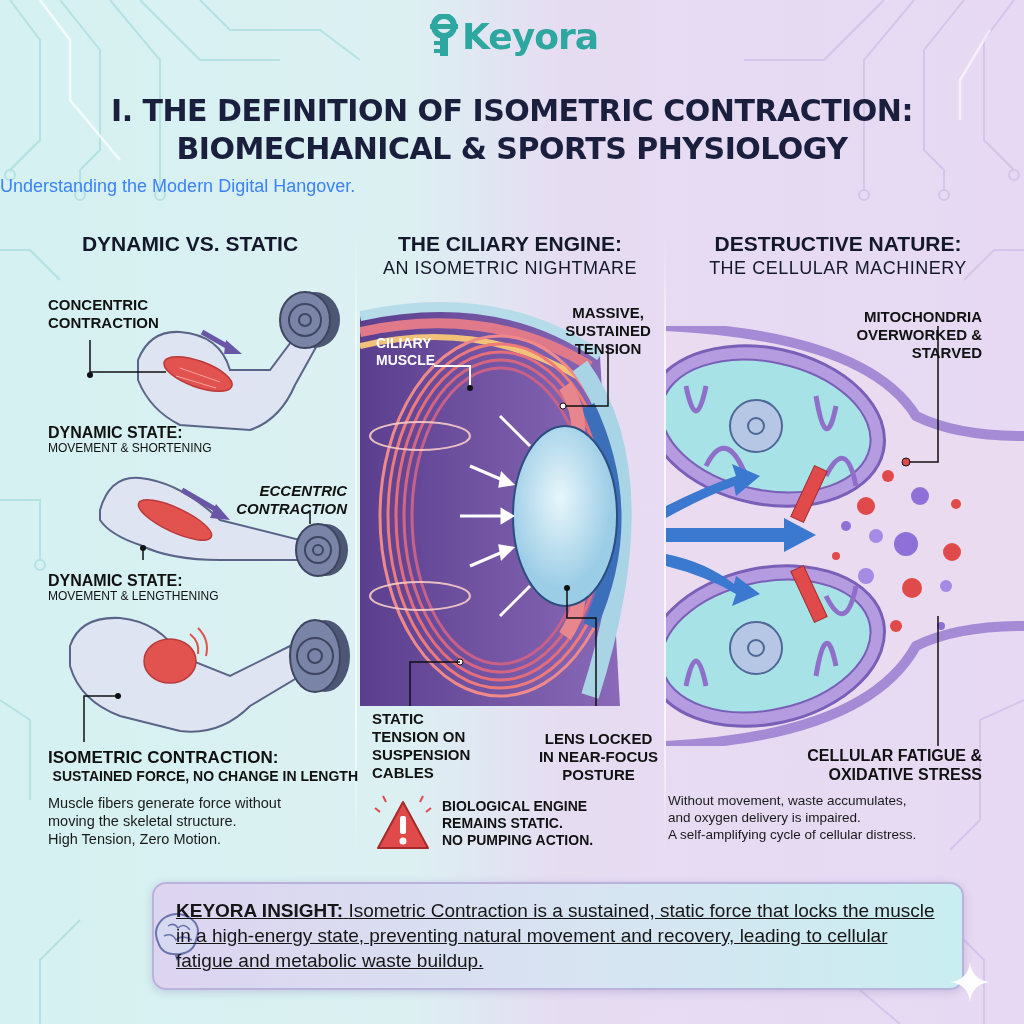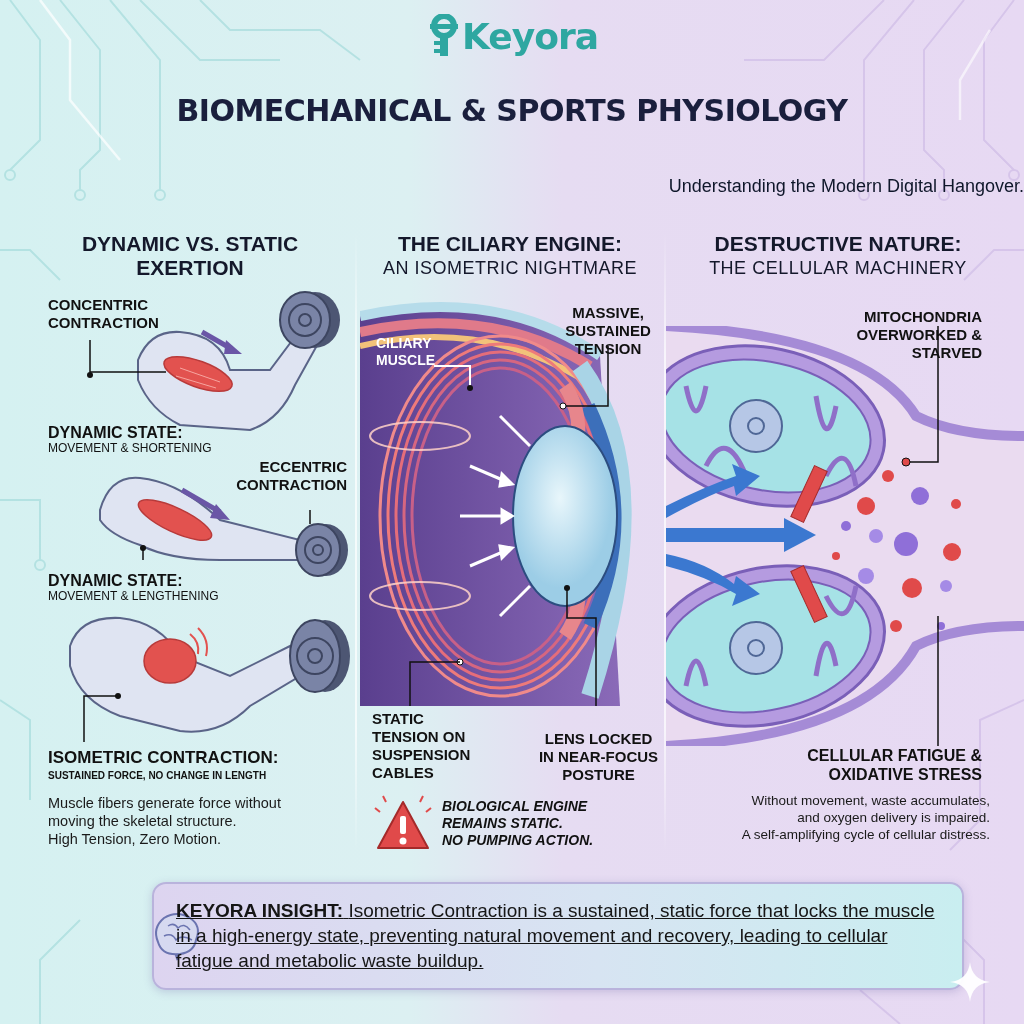--- a/index.html
+++ b/index.html
@@ -18,22 +18,22 @@
   .logo-text {
     font-family: "DejaVu Sans", sans-serif; font-weight: bold;
     font-size: 36px; color: #2ea7a1; letter-spacing: -1px; margin-left: -4px;
   }
   .title {
     position: absolute; left: 0; right: 0; top: 92px; text-align: center;
     font-family: "DejaVu Sans", sans-serif; font-weight: bold;
     font-size: 30px; line-height: 38px; color: #1a1f3d; letter-spacing: -0.5px;
   }
   .subtitle {
-    position: absolute; left: 0; right: 0; top: 176px; text-align: right;
-    font-size: 18px; color: #0f172a;
+    position: absolute; left: 0; right: 0; top: 176px; text-align: left;
+    font-size: 18px; color: #3b82f6;
   }
   .col-head {
     position: absolute; text-align: center; line-height: 24px;
   }
   .col-head .h1 { font-weight: bold; font-size: 21px; display:block; }
   .col-head .h2 { font-size: 18px; display:block; letter-spacing: 0.5px; }
   .lbl { position: absolute; font-weight: bold; font-size: 15px; line-height: 18px; color: #111; }
   .lbl-sm { position: absolute; font-size: 12px; line-height: 15px; color: #111; }
   .lbl-sm b { display:block; font-size: 16px; line-height: 17px; }
   .body-txt { position: absolute; font-size: 14.5px; line-height: 18px; color: #1a1a1a; }
@@ -100,30 +100,30 @@
     <circle cx="18" cy="12" r="10" fill="none" stroke="#2ea7a1" stroke-width="6"></circle>
     <rect x="4" y="10" width="28" height="5" fill="#2ea7a1"></rect>
     <rect x="14" y="20" width="8" height="22" fill="#2ea7a1"></rect>
     <rect x="8" y="27" width="6" height="4" fill="#2ea7a1"></rect>
     <rect x="8" y="35" width="6" height="4" fill="#2ea7a1"></rect>
   </svg>
   <span class="logo-text">Keyora</span>
 </div>
 
 <div class="title">
+  <div>I. THE DEFINITION OF ISOMETRIC CONTRACTION:</div>
   <div>BIOMECHANICAL &amp; SPORTS PHYSIOLOGY</div>
 </div>
 <div class="subtitle">Understanding the Modern Digital Hangover.</div>
 
 <div class="divider" style="left:355px;"></div>
 <div class="divider" style="left:664px;"></div>
 
 <div class="col-head" style="left:30px; top:232px; width:320px;">
   <span class="h1">DYNAMIC VS. STATIC</span>
-  <span class="h1">EXERTION</span>
 </div>
 
 <div class="lbl" style="left:48px; top:296px; width:160px;">CONCENTRIC CONTRACTION</div>
 
 <svg style="position:absolute; left:80px; top:290px;" width="260" height="160" viewBox="0 0 260 160">
   <path d="M58 70 Q70 40 100 42 Q140 45 150 80 L190 80 L220 40 L240 50 L215 95 Q200 130 170 140 L100 135 Q70 120 58 90 Z" fill="#dfe4f2" stroke="#5a6488" stroke-width="2"></path>
   <ellipse cx="118" cy="84" rx="36" ry="13" transform="rotate(20 118 84)" fill="#e2524f" stroke="#b83a3a" stroke-width="1.5"></ellipse>
   <line x1="100" y1="78" x2="140" y2="92" stroke="#f7a5a0" stroke-width="1"></line>
   <line x1="96" y1="86" x2="136" y2="98" stroke="#f7a5a0" stroke-width="1"></line>
   <path d="M122 42 L150 58" stroke="#6a56a6" stroke-width="5"></path>
@@ -139,21 +139,21 @@
 </svg>
 <svg style="position:absolute; left:88px; top:340px;" width="80" height="40">
   <path d="M2 0 L2 32 L78 32" fill="none" stroke="#111" stroke-width="1.5"></path>
 </svg>
 
 <div class="lbl-sm" style="left:48px; top:424px; width:220px;">
   <b>DYNAMIC STATE:</b>
   <span>MOVEMENT &amp; SHORTENING</span>
 </div>
 
-<div class="lbl" style="left:215px; top:458px; width:132px; text-align:right;">ECCENTRIC CONTRACTION</div>
+<div class="lbl" style="left:215px; top:482px; width:132px; text-align:right;font-style:italic;">ECCENTRIC CONTRACTION</div>
 
 <svg style="position:absolute; left:70px; top:460px;" width="280" height="130" viewBox="0 0 280 130">
   <path d="M30 50 Q40 15 70 18 Q110 22 150 60 L230 80 L232 100 L150 100 Q100 100 70 85 Q40 75 30 60 Z" fill="#dfe4f2" stroke="#5a6488" stroke-width="2"></path>
   <ellipse cx="105" cy="60" rx="40" ry="12" transform="rotate(25 105 60)" fill="#e2524f" stroke="#b83a3a" stroke-width="1.5"></ellipse>
   <path d="M112 30 L150 52" stroke="#6a56a6" stroke-width="5"></path>
   <polygon points="146,44 160,60 140,58" fill="#6a56a6"></polygon>
   <g>
     <ellipse cx="256" cy="90" rx="22" ry="26" fill="#4d5673"></ellipse>
     <ellipse cx="248" cy="90" rx="22" ry="26" fill="#7a84a6" stroke="#3d4560" stroke-width="2"></ellipse>
     <circle cx="248" cy="90" r="13" fill="none" stroke="#3d4560" stroke-width="2"></circle>
@@ -179,21 +179,21 @@
     <ellipse cx="265" cy="50" rx="25" ry="36" fill="#7a84a6" stroke="#3d4560" stroke-width="2"></ellipse>
     <circle cx="265" cy="50" r="18" fill="none" stroke="#3d4560" stroke-width="2"></circle>
     <circle cx="265" cy="50" r="7" fill="none" stroke="#3d4560" stroke-width="2"></circle>
   </g>
   <circle cx="68" cy="90" r="3" fill="#111"></circle>
   <path d="M68 90 L34 90 L34 136" fill="none" stroke="#111" stroke-width="1.5"></path>
 </svg>
 
 <div class="lbl" style="left:48px; top:748px; width:310px;">
   <div style="font-size:17px; line-height:20px;">ISOMETRIC CONTRACTION:</div>
-  <div style="font-size:10px; line-height:16px;">SUSTAINED FORCE, NO CHANGE IN LENGTH</div>
+  <div style="font-size:14px; line-height:16px;text-align:right;">SUSTAINED FORCE, NO CHANGE IN LENGTH</div>
 </div>
 
 <div class="body-txt" style="left:48px; top:794px; width:310px;">
   <div>Muscle fibers generate force without</div>
   <div>moving the skeletal structure.</div>
   <div>High Tension, Zero Motion.</div>
 </div>
 
 <div class="col-head" style="left:355px; top:232px; width:310px;">
   <span class="h1">THE CILIARY ENGINE:</span>
@@ -266,21 +266,21 @@
   <polygon points="31,8 56,54 6,54" fill="#e04a4a" stroke="#a52a2a" stroke-width="2" stroke-linejoin="round"></polygon>
   <rect x="28" y="22" width="6" height="18" rx="2" fill="#fff"></rect>
   <circle cx="31" cy="47" r="3.5" fill="#fff"></circle>
   <g stroke="#e04a4a" stroke-width="2">
       <line x1="8" y1="18" x2="3" y2="14"></line>
       <line x1="54" y1="18" x2="59" y2="14"></line>
       <line x1="14" y1="8" x2="11" y2="2"></line>
       <line x1="48" y1="8" x2="51" y2="2"></line>
     </g>
 </svg>
-<div class="lbl" style="left:442px; top:798px; width:220px; font-size:14px; line-height:17px;font-style:italic;">
+<div class="lbl" style="left:442px; top:798px; width:220px; font-size:14px; line-height:17px;">
   <div>BIOLOGICAL ENGINE</div>
   <div>REMAINS STATIC.</div>
   <div>NO PUMPING ACTION.</div>
 </div>
 
 <div class="col-head" style="left:668px; top:232px; width:340px;">
   <span class="h1">DESTRUCTIVE NATURE:</span>
   <span class="h2">THE CELLULAR MACHINERY</span>
 </div>
 
@@ -342,21 +342,21 @@
       <circle cx="180" cy="200" r="5" fill="#8f6fd8"></circle>
     <circle cx="200" cy="180" r="9" fill="#e04a4a"></circle>
       <circle cx="275" cy="300" r="4" fill="#8f6fd8"></circle>
   </g>
   <path d="M244 136 L272 136 L272 -10" fill="none" stroke="#111" stroke-width="1.5"></path>
   <path d="M272 290 L272 420" fill="none" stroke="#111" stroke-width="1.5"></path>
 </svg>
 
 <div class="lbl" style="left:780px; top:746px; width:202px; text-align:right; font-size:16px; line-height:19px;">CELLULAR FATIGUE &amp; OXIDATIVE STRESS</div>
 
-<div class="body-txt" style="left:668px; top:792px; width:322px; text-align:right; font-size:13.5px; line-height:17px;">
+<div class="body-txt" style="left:668px; top:792px; width:322px; text-align:left; font-size:13.5px; line-height:17px;">
   <div>Without movement, waste accumulates,</div>
   <div>and oxygen delivery is impaired.</div>
   <div>A self-amplifying cycle of cellular distress.</div>
 </div>
 
 <div class="insight"></div>
 <svg class="brain" width="54" height="54" viewBox="0 0 54 54" style="left:150px; top:908px;">
   <path d="M14 10 Q27 2 40 10 Q52 18 46 32 Q44 44 30 46 Q12 48 8 34 Q2 20 14 10 Z" fill="#d6d9f0" stroke="#6b74b0" stroke-width="2"></path>
   <path d="M18 18 Q24 14 28 20 Q34 14 40 22 M14 28 Q22 24 26 32 Q32 26 42 32" fill="none" stroke="#6b74b0" stroke-width="1.5"></path>
   <path d="M26 46 L28 52" stroke="#6b74b0" stroke-width="3"></path>

